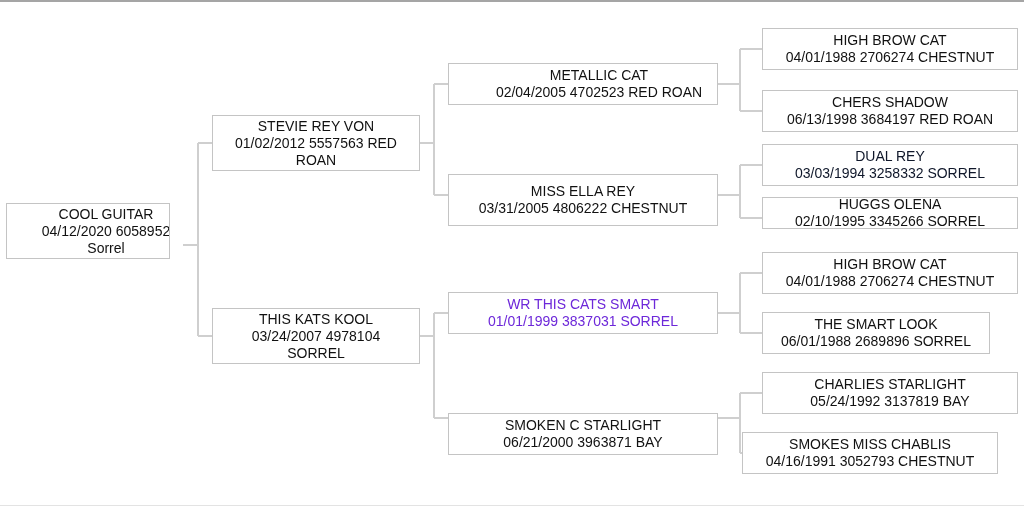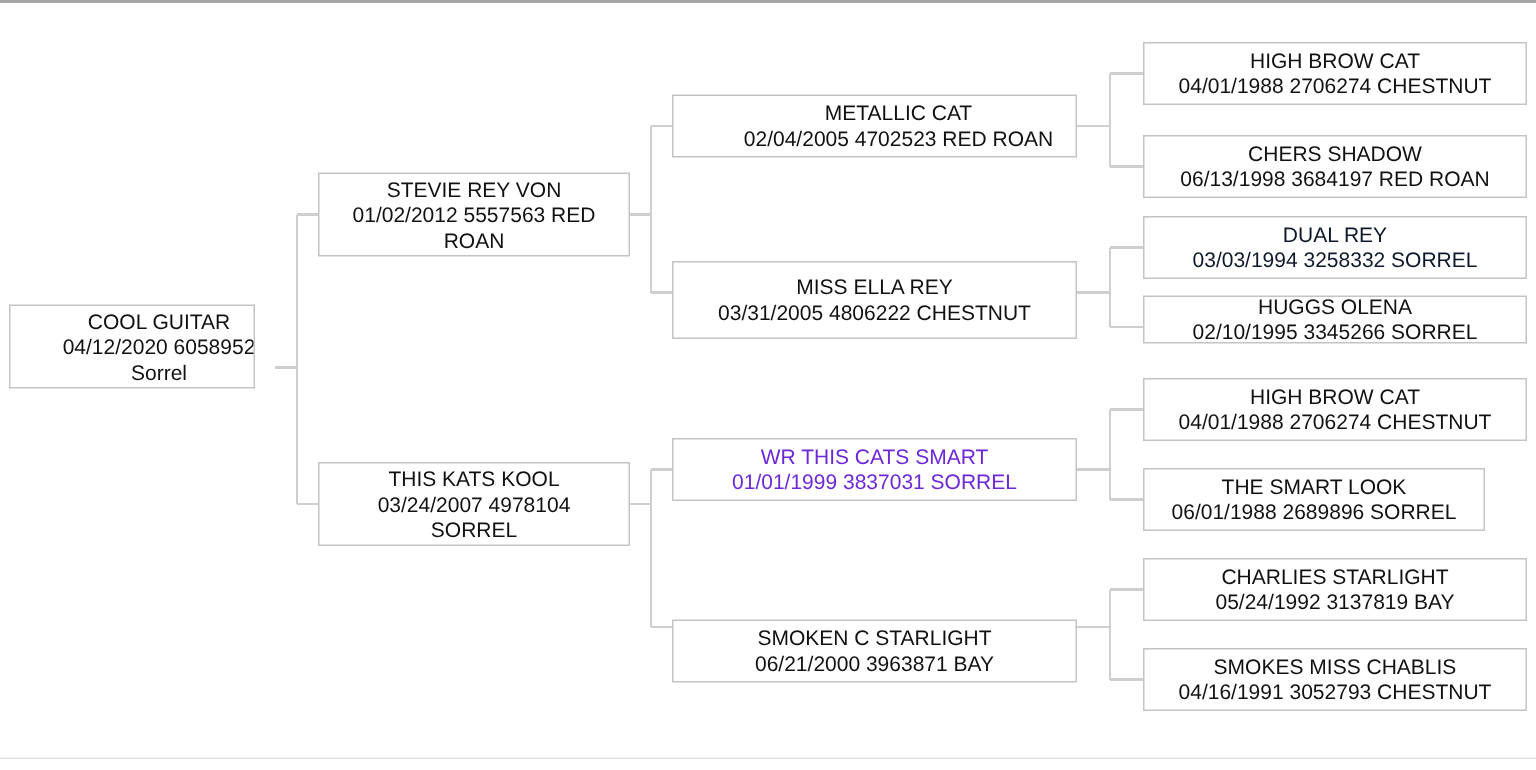--- a/index.html
+++ b/index.html
@@ -121,19 +121,19 @@
         <span class="line">04/01/1988 2706274 CHESTNUT</span>
       </div>
       <div class="node" style="left: 762px; top: 312px; width: 228px; height: 42px; border-color: rgb(196, 196, 196); color: rgb(17, 17, 17);">
         <span class="line">THE SMART LOOK</span>
         <span class="line">06/01/1988 2689896 SORREL</span>
       </div>
       <div class="node" style="left: 762px; top: 372px; width: 256px; height: 42px; border-color: rgb(196, 196, 196); color: rgb(17, 17, 17);">
         <span class="line">CHARLIES STARLIGHT</span>
         <span class="line">05/24/1992 3137819 BAY</span>
       </div>
-      <div class="node" style="left: 762px; top: 432px; width: 256px; height: 42px; border-color: rgb(196, 196, 196); color: rgb(17, 17, 17);">
+      <div class="node" style="left: 742px; top: 432px; width: 256px; height: 42px; border-color: rgb(196, 196, 196); color: rgb(17, 17, 17);">
         <span class="line">SMOKES MISS CHABLIS</span>
         <span class="line">04/16/1991 3052793 CHESTNUT</span>
       </div>
     </div>
   <div class="bottom-line"></div>
 </div>
 
 </body></html>

